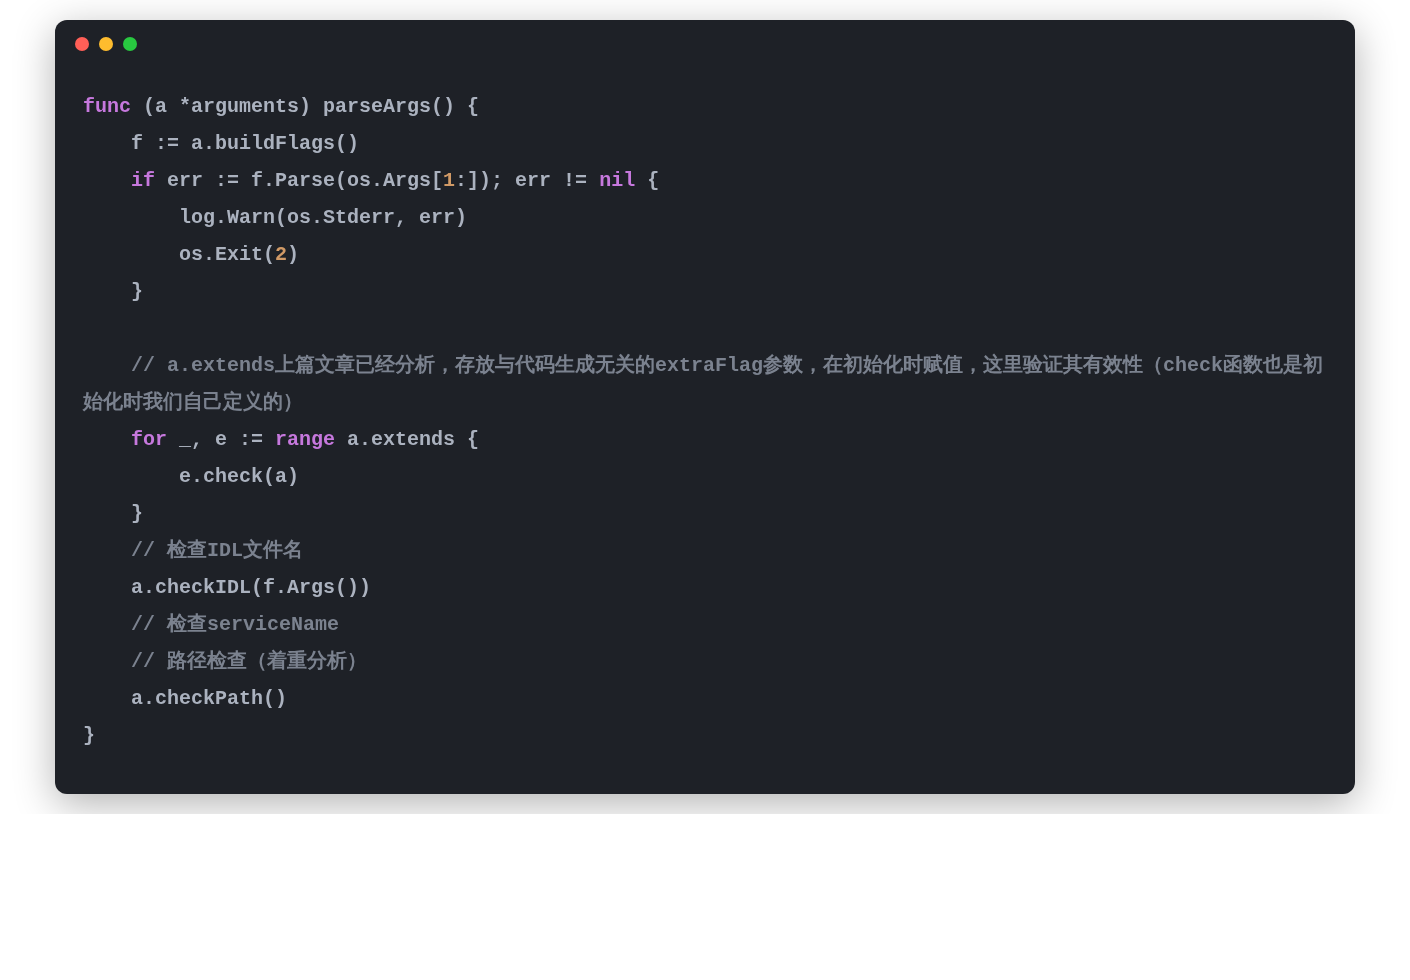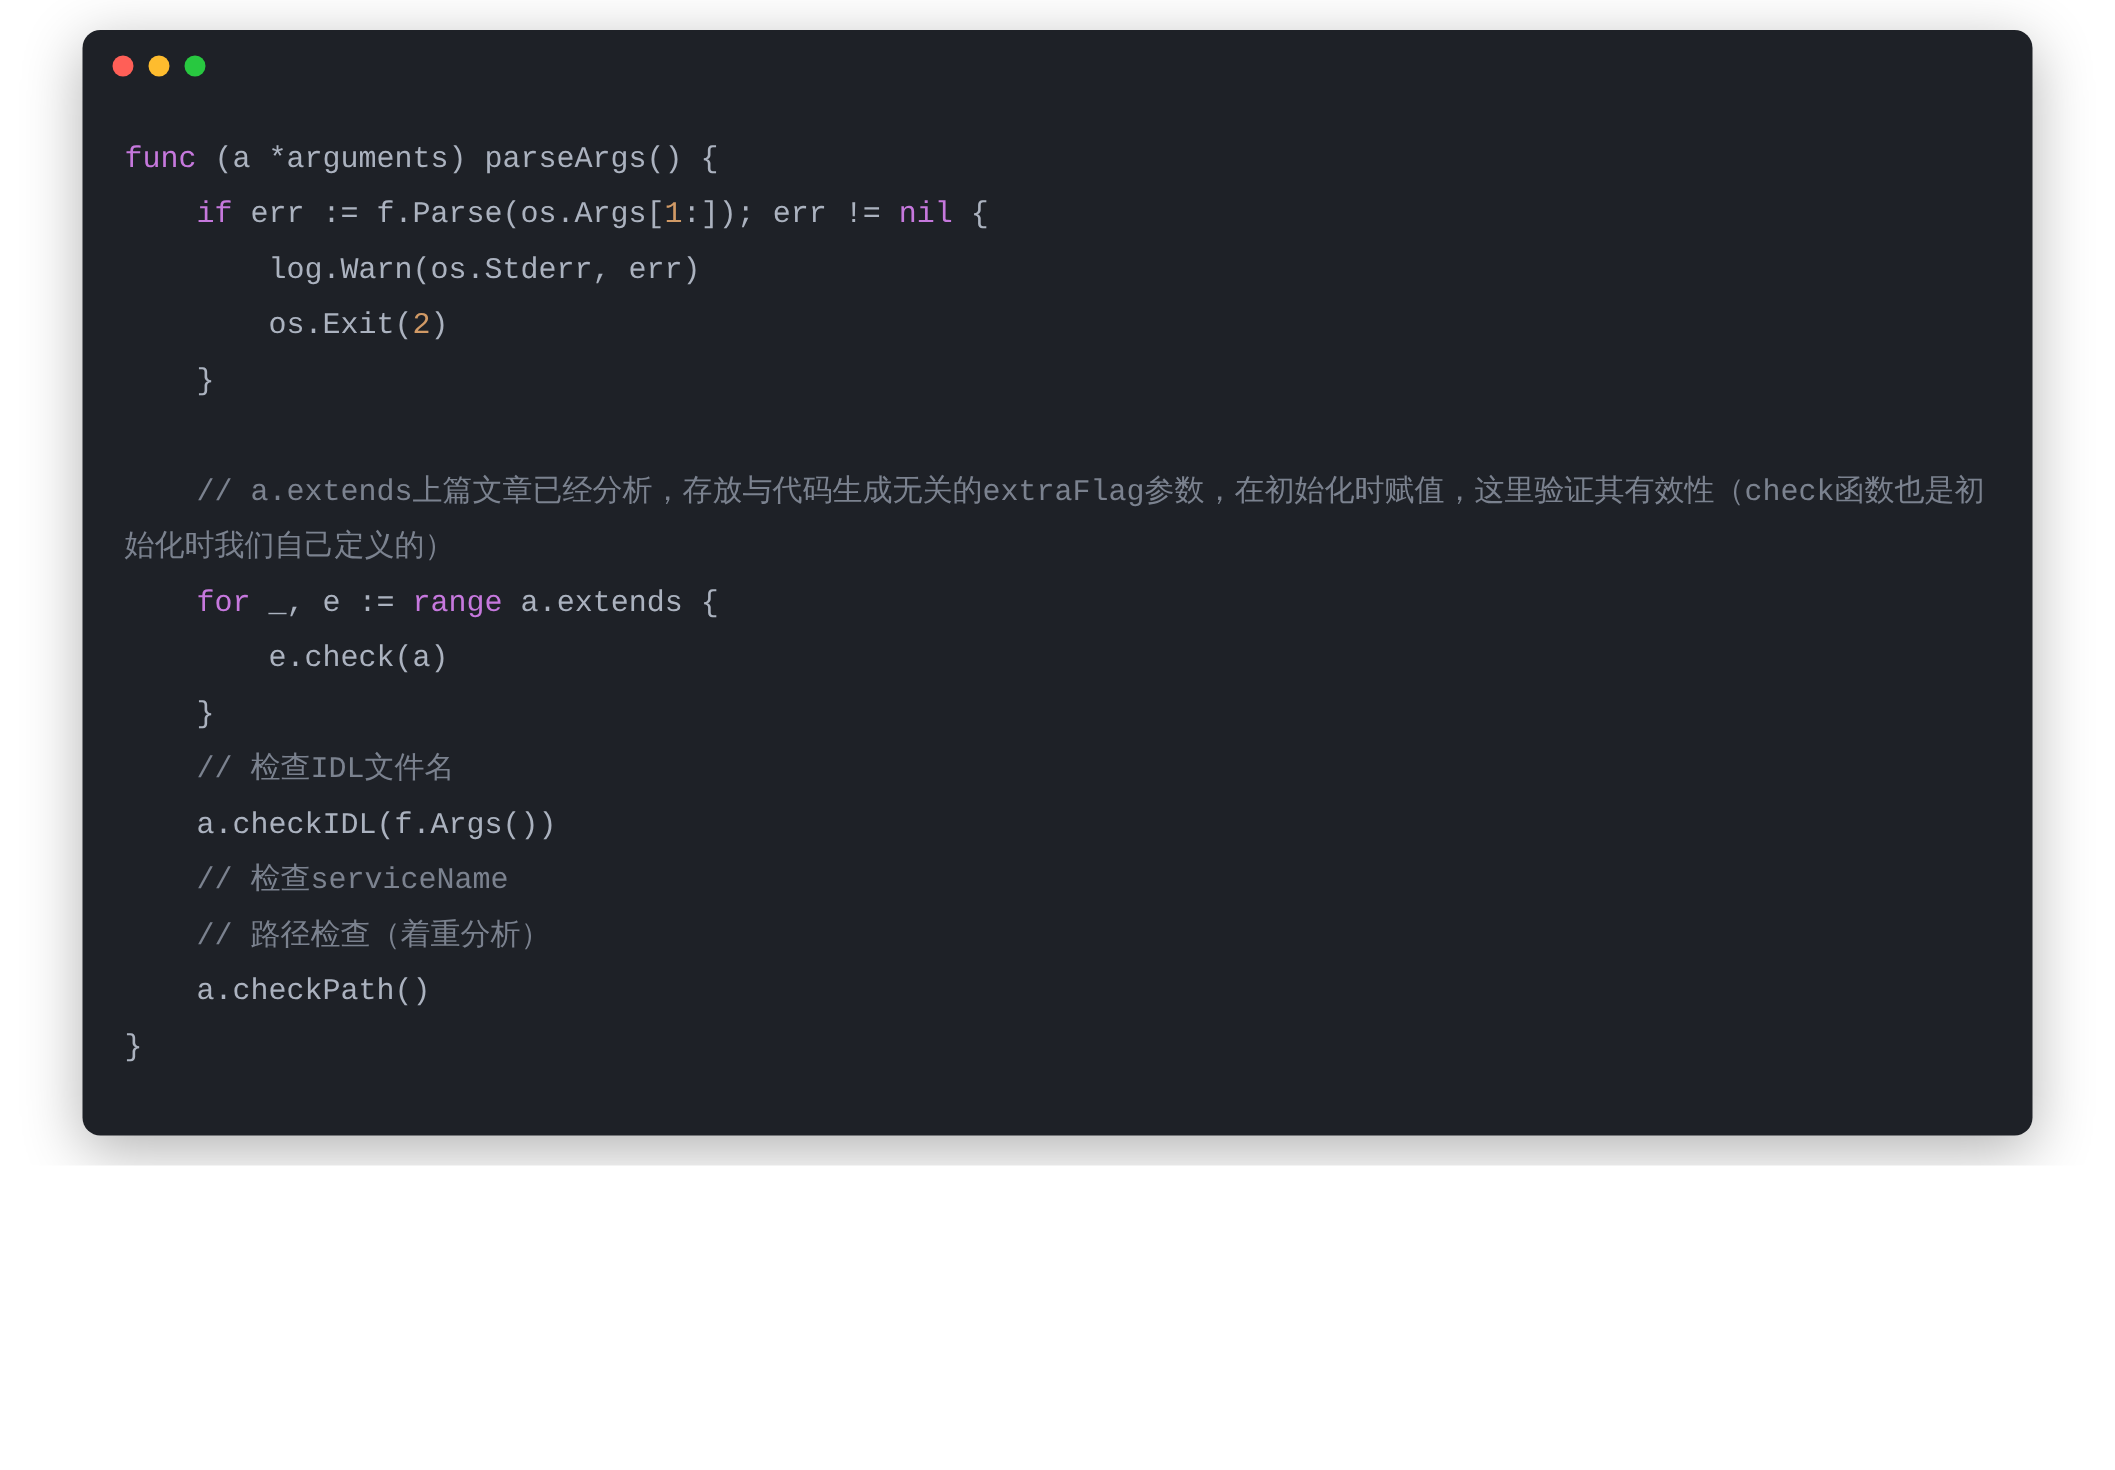--- a/index.html
+++ b/index.html
@@ -1,18 +1,19 @@
 <!DOCTYPE html>
 <html><head>
   <meta charset="utf-8">
   <style>
     * {
       margin: 0;
       padding: 0;
       box-sizing: border-box;
+      font-weight: bold;
     }
     body {
       background: #ffffff;
       display: flex;
       justify-content: center;
       align-items: flex-start;
       padding: 20px;
       font-family: "SF Mono", "Monaco", "Menlo", "Consolas", "Courier New", monospace;
     }
     .window {
@@ -53,20 +54,21 @@
 </head>
 <body>
 
 <div class="window">
   <div class="titlebar">
     <div class="traffic-light red"></div>
     <div class="traffic-light yellow"></div>
     <div class="traffic-light green"></div>
   </div>
   <div class="code-area" id="code-root"><span class="kw">func</span><span class="ident"> (a *arguments) parseArgs() {
+</span><span class="ident">    f := a.buildFlags()
 </span><span class="ident">    </span><span class="kw">if</span><span class="ident"> err := f.Parse(os.Args[</span><span class="num">1</span><span class="ident">:]); err != </span><span class="kw">nil</span><span class="ident"> {
 </span><span class="ident">        log.Warn(os.Stderr, err)
 </span><span class="ident">        os.Exit(</span><span class="num">2</span><span class="ident">)
 </span><span class="ident">    }
 </span><span class="ident">
 </span><span class="comment">    // a.extends上篇文章已经分析，存放与代码生成无关的extraFlag参数，在初始化时赋值，这里验证其有效性（check函数也是初始化时我们自己定义的）
 </span><span class="ident">    </span><span class="kw">for</span><span class="ident"> _, e := </span><span class="kw">range</span><span class="ident"> a.extends {
 </span><span class="ident">        e.check(a)
 </span><span class="ident">    }
 </span><span class="comment">    // 检查IDL文件名

